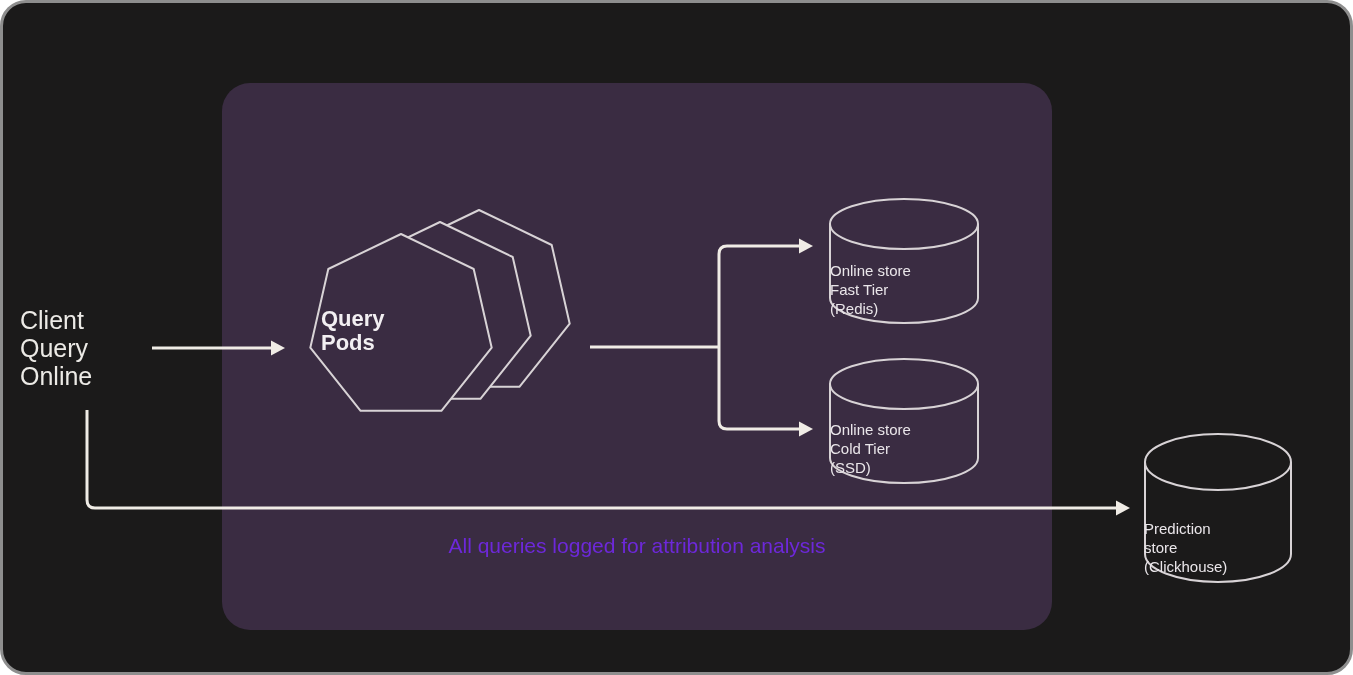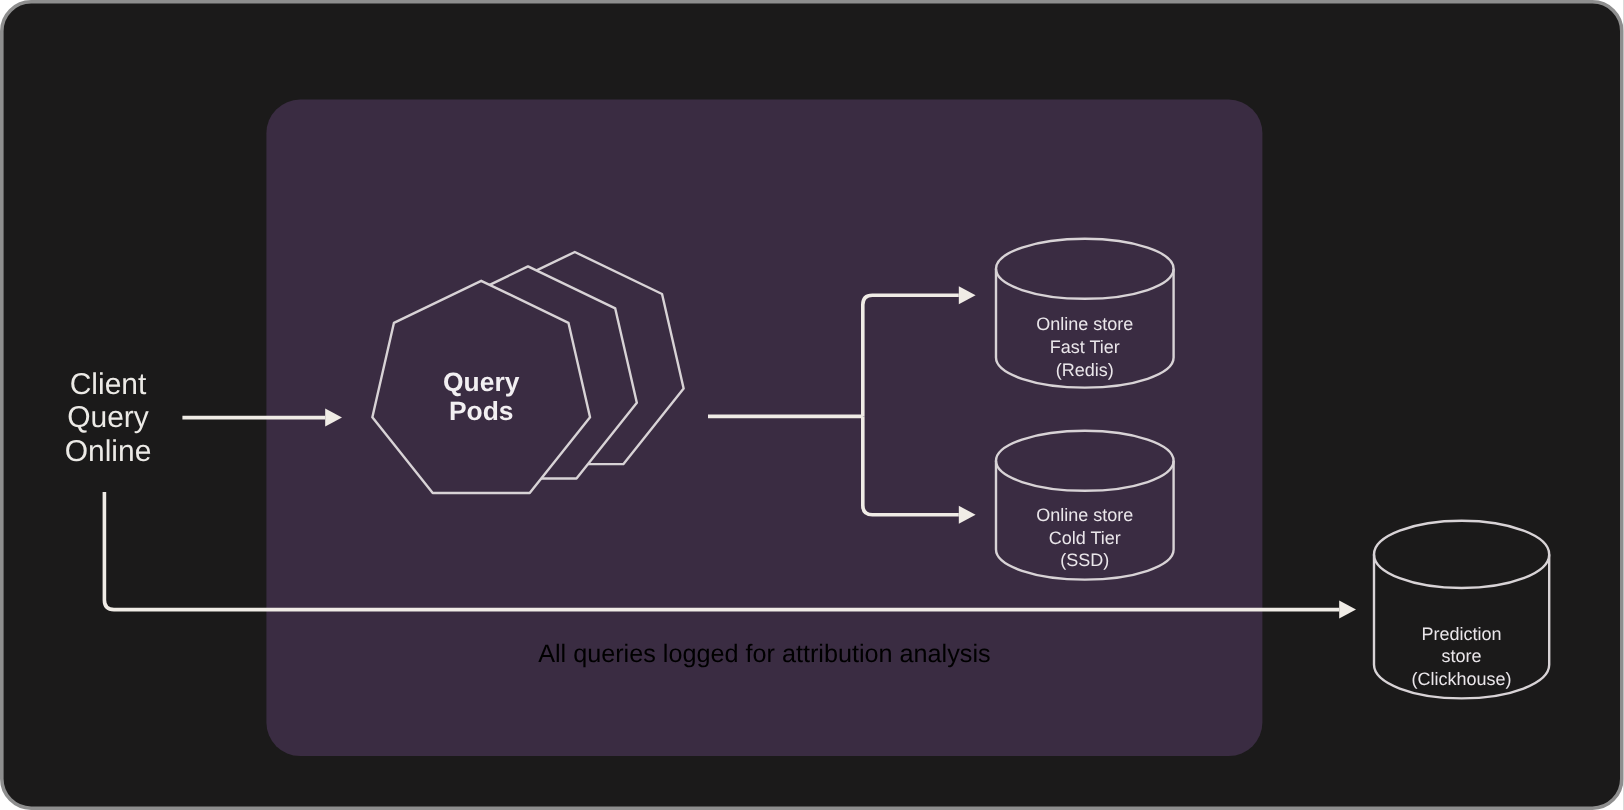--- a/index.html
+++ b/index.html
@@ -28,21 +28,21 @@
   }
   svg.diagram-layer {
     position: absolute;
     left: 0; top: 0;
     width: 1353px; height: 675px;
   }
   .label {
     position: absolute;
     color: #eae7e3;
     white-space: pre-line;
-    text-align: center;
+    text-align: left;
   }
   .client-label {
     left: 20px; top: 306px; width: 140px;
     font-size: 25px; line-height: 28px;
     color: #eceae6;
   }
   .pods-label {
     left: 321px; top: 307px; width: 160px;
     font-size: 22px; line-height: 24px;
     font-weight: bold;
@@ -53,21 +53,21 @@
     color: #eae6ea;
   }
   .fast-label { left: 830px; top: 261px; width: 148px; }
   .cold-label { left: 830px; top: 420px; width: 148px; }
   .pred-label { left: 1144px; top: 507px; width: 148px; margin-top: 12px; }
   .caption {
     position: absolute;
     left: 222px; top: 534px; width: 830px;
     text-align: center;
     font-size: 21px;
-    color: #000000;
+    color: #6d28d9;
   }
 </style>
 </head>
 <body>
 
 <div class="canvas">
 
   <div class="card"></div>
 
   <div class="panel"></div>

